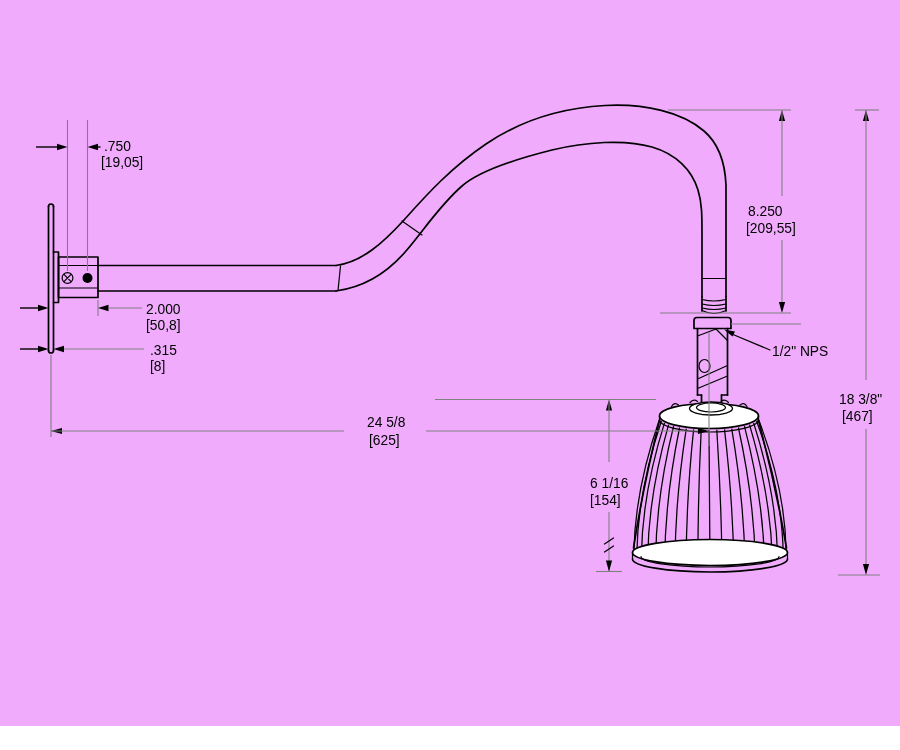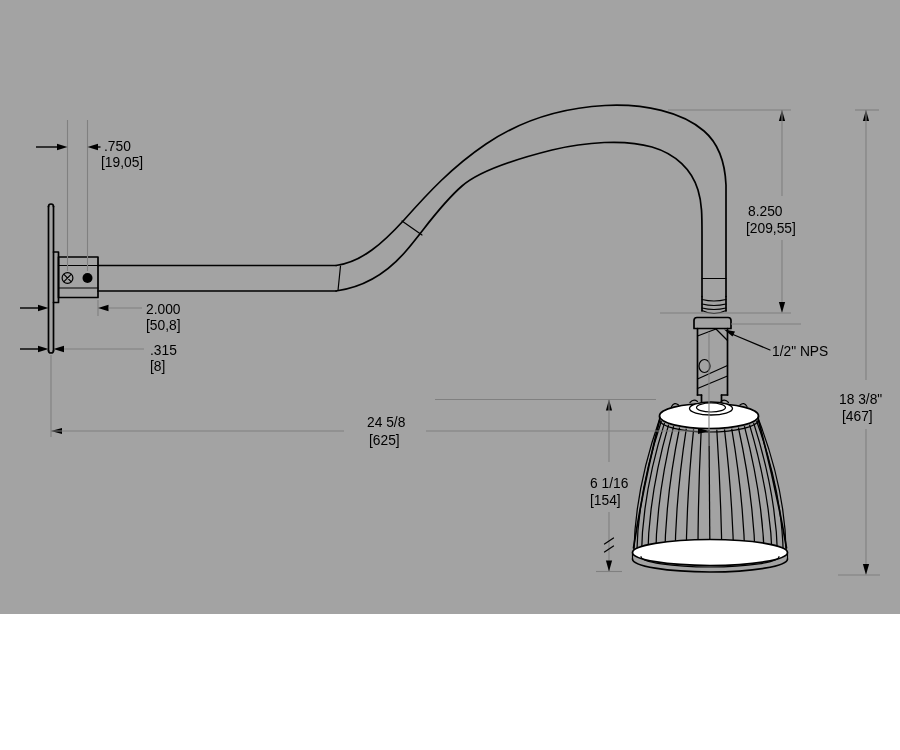--- a/index.html
+++ b/index.html
@@ -1,16 +1,16 @@
 <!DOCTYPE html>
 <html><head>
 <meta charset="utf-8">
 <style>
   html,body{margin:0;padding:0;background:#ffffff;}
-  .stage{position:relative;width:900px;height:614px;background:#a3a3a3;overflow:hidden;
+  .stage{position:relative;width:900px;height:726px;background:#f0abfc;overflow:hidden;
          font-family:"Liberation Sans",sans-serif;}
   svg text{font-family:"Liberation Sans",sans-serif;font-size:13.8px;fill:#000;}
   .obj{stroke:#000;stroke-width:1.7;fill:none;stroke-linecap:round;stroke-linejoin:round;}
   .objthin{stroke:#000;stroke-width:1.2;fill:none;stroke-linecap:round;}
   .objfill{stroke:#000;stroke-width:1.7;fill:#fff;}
   .rib{stroke:#000;stroke-width:1.25;fill:none;}
   .dim{stroke:#808080;stroke-width:1.1;fill:none;}
   .tail{stroke:#000;stroke-width:1.4;fill:none;}
   .ah{fill:#000;stroke:none;}
 </style>

